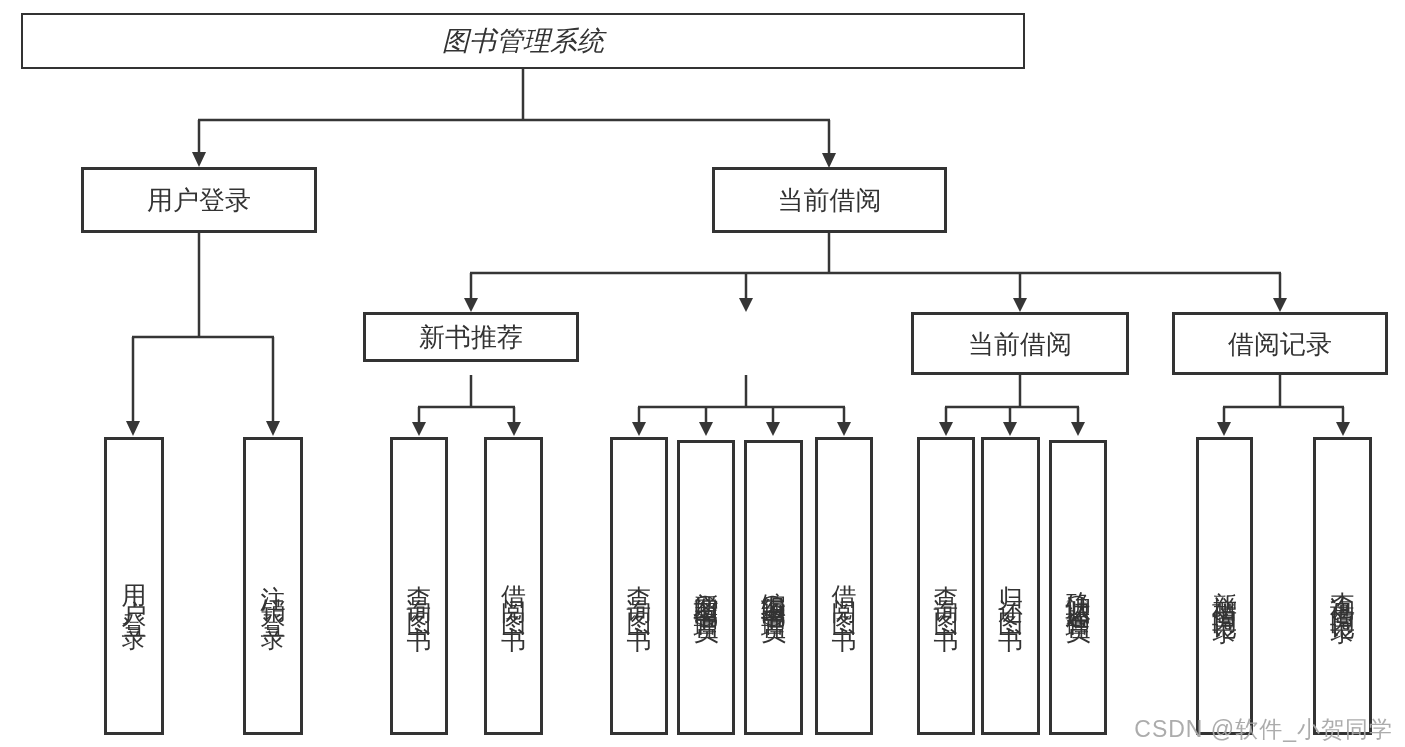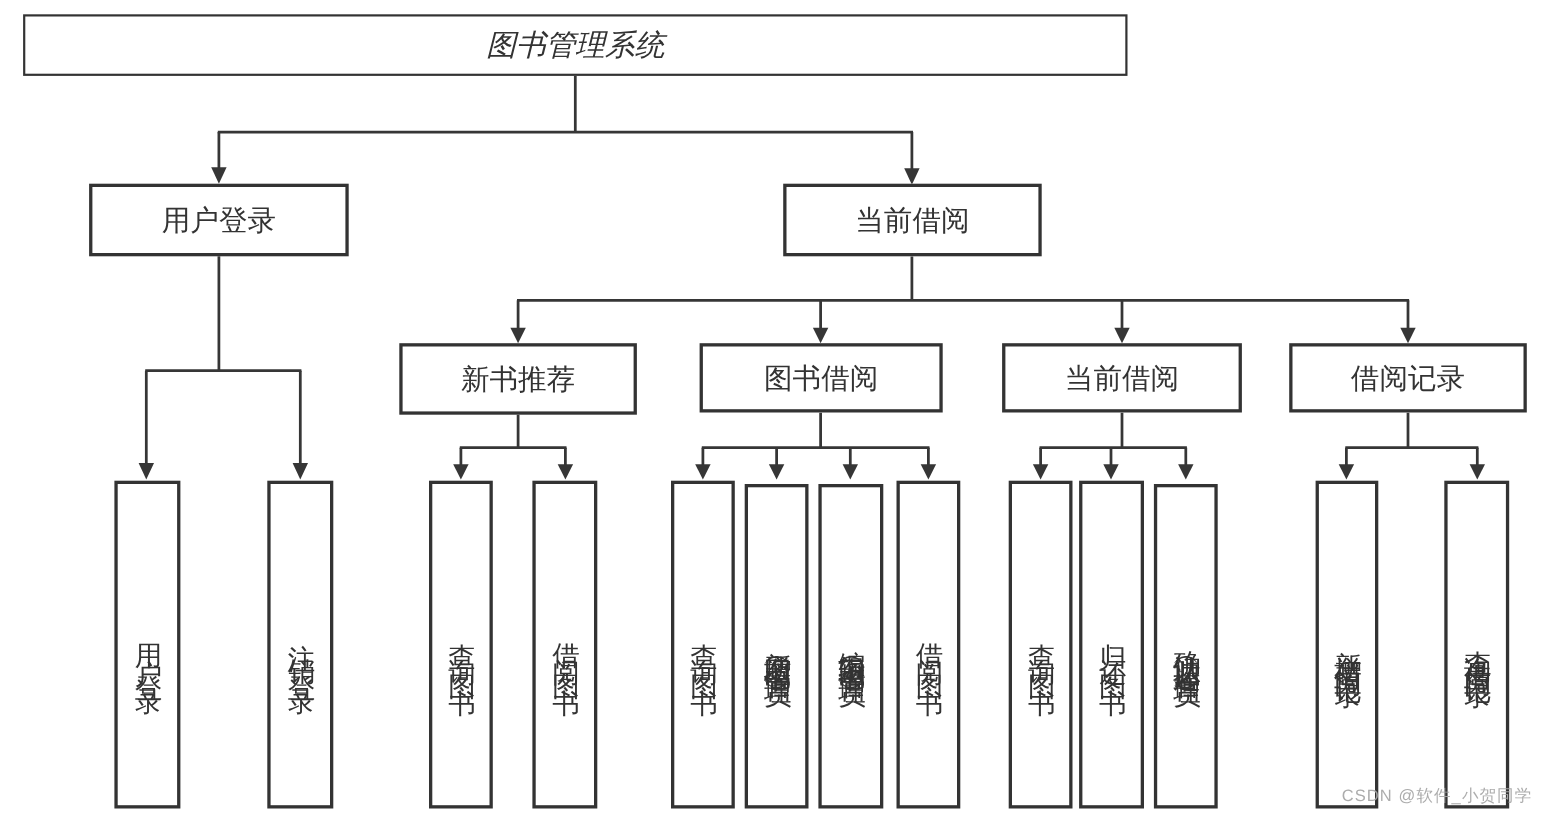--- a/index.html
+++ b/index.html
@@ -32,21 +32,21 @@
     writing-mode:vertical-rl;
     text-orientation:mixed;
     white-space:nowrap;
   }
   .ls-lg { letter-spacing:14px; margin-top:14px; }
   .ls-md { letter-spacing:6px;  margin-top:6px;  }
   .ls-sm { letter-spacing:4px;  margin-top:4px;  }
   .watermark {
     position:absolute;
     right:12px; top:714px;
-    font-size:15px;
+    font-size:23px;
     color:rgba(168,168,168,0.95);
     z-index:5;
     letter-spacing:1px;
     white-space:nowrap;
   }
 </style>
 </head>
 <body>
 
 <div class="stage">
@@ -124,25 +124,22 @@
     <span>图书管理系统</span>
   </div>
 
   <div class="node" style="left:81px; top:167px; width:236px; height:66px;">
     <span>用户登录</span>
   </div>
   <div class="node" style="left:712px; top:167px; width:235px; height:66px;">
     <span>当前借阅</span>
   </div>
 
-  <div class="node" style="left:363px; top:312px; width:216px; height:65px;">
+  <div class="node" style="left:363px; top:312px; width:216px; height:50px;">
     <span>新书推荐</span>
-  </div>
-  <div class="node" style="left:636px; top:312px; width:221px; height:63px;">
-    <span>图书借阅</span>
   </div>
   <div class="node" style="left:911px; top:312px; width:218px; height:63px;">
     <span>当前借阅</span>
   </div>
   <div class="node" style="left:1172px; top:312px; width:216px; height:63px;">
     <span>借阅记录</span>
   </div>
 
   <div class="node leaf" style="left:104px; top:437px; width:60px; height:298px;">
     <span class="vtext ls-lg">用户登录</span>

